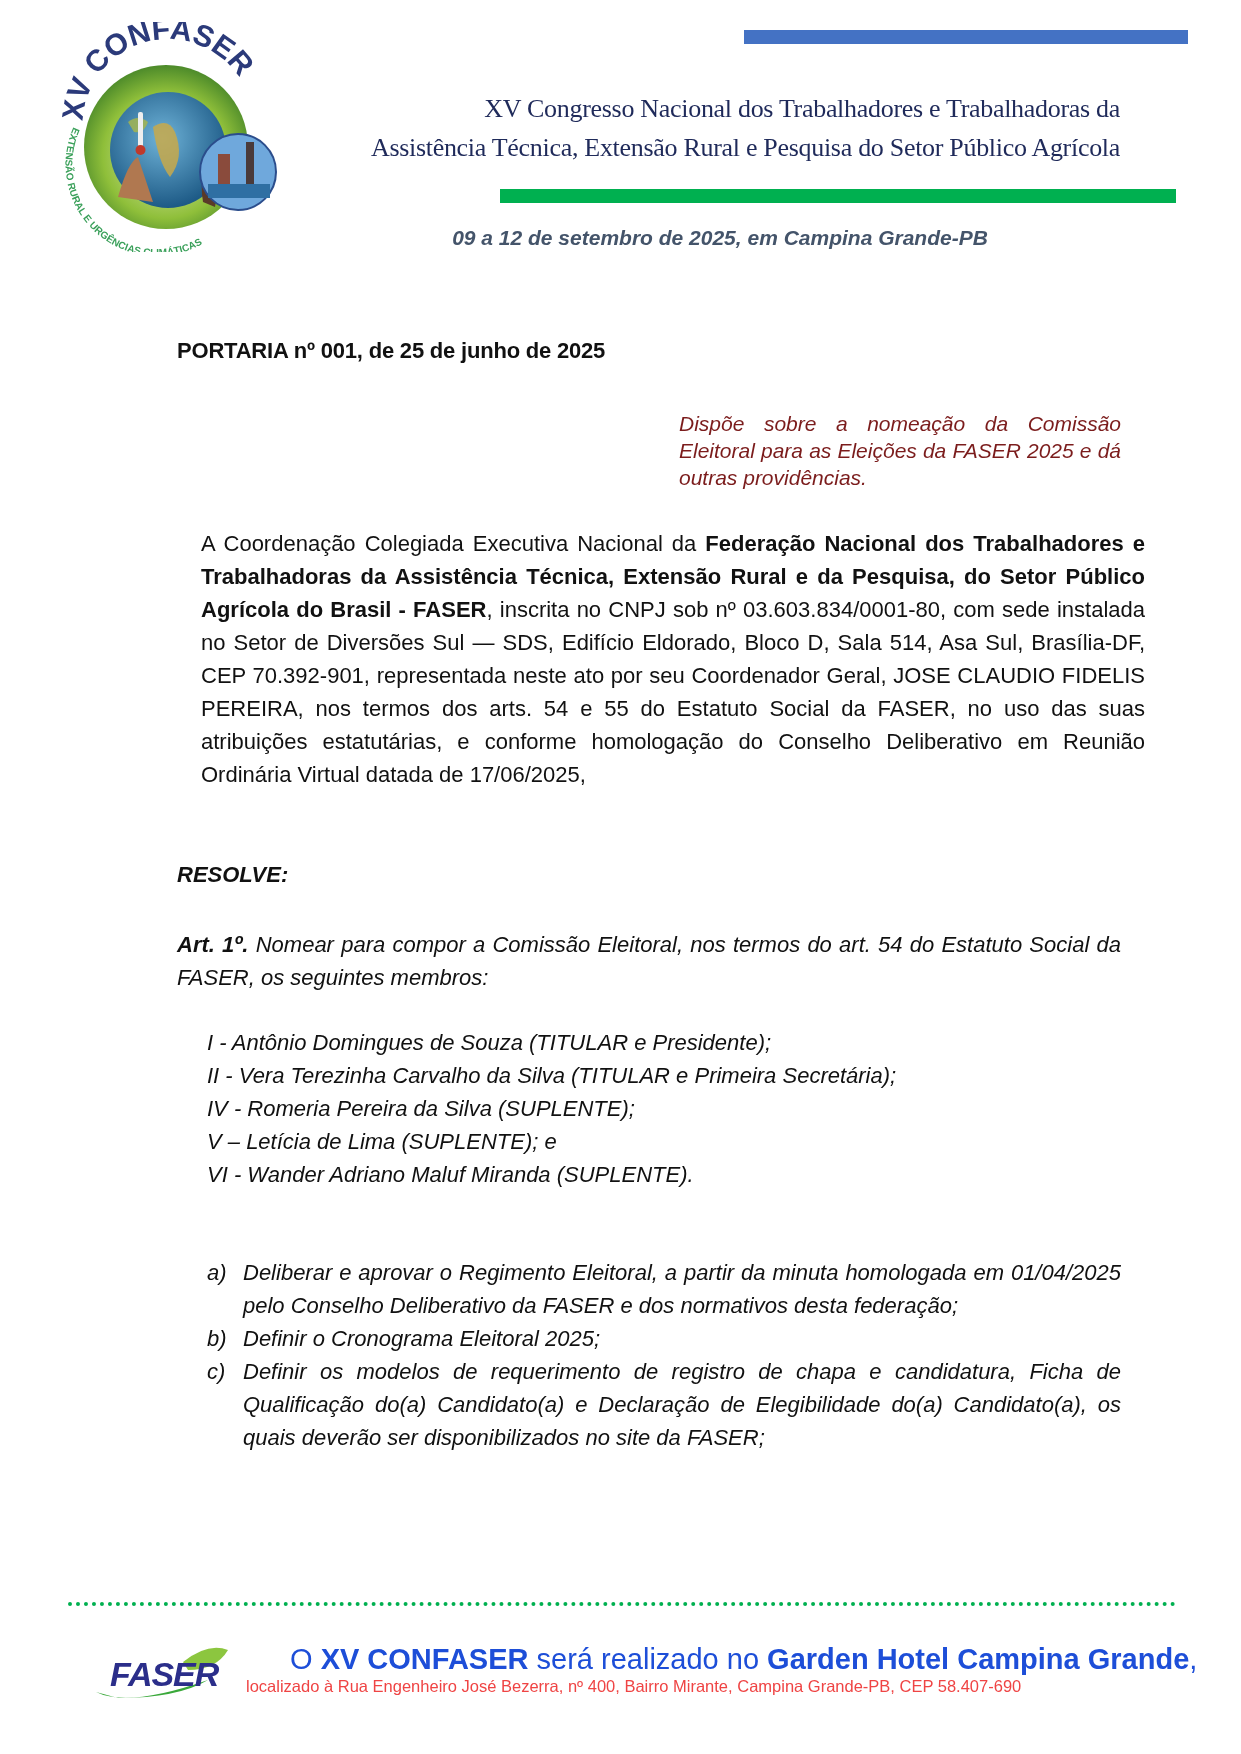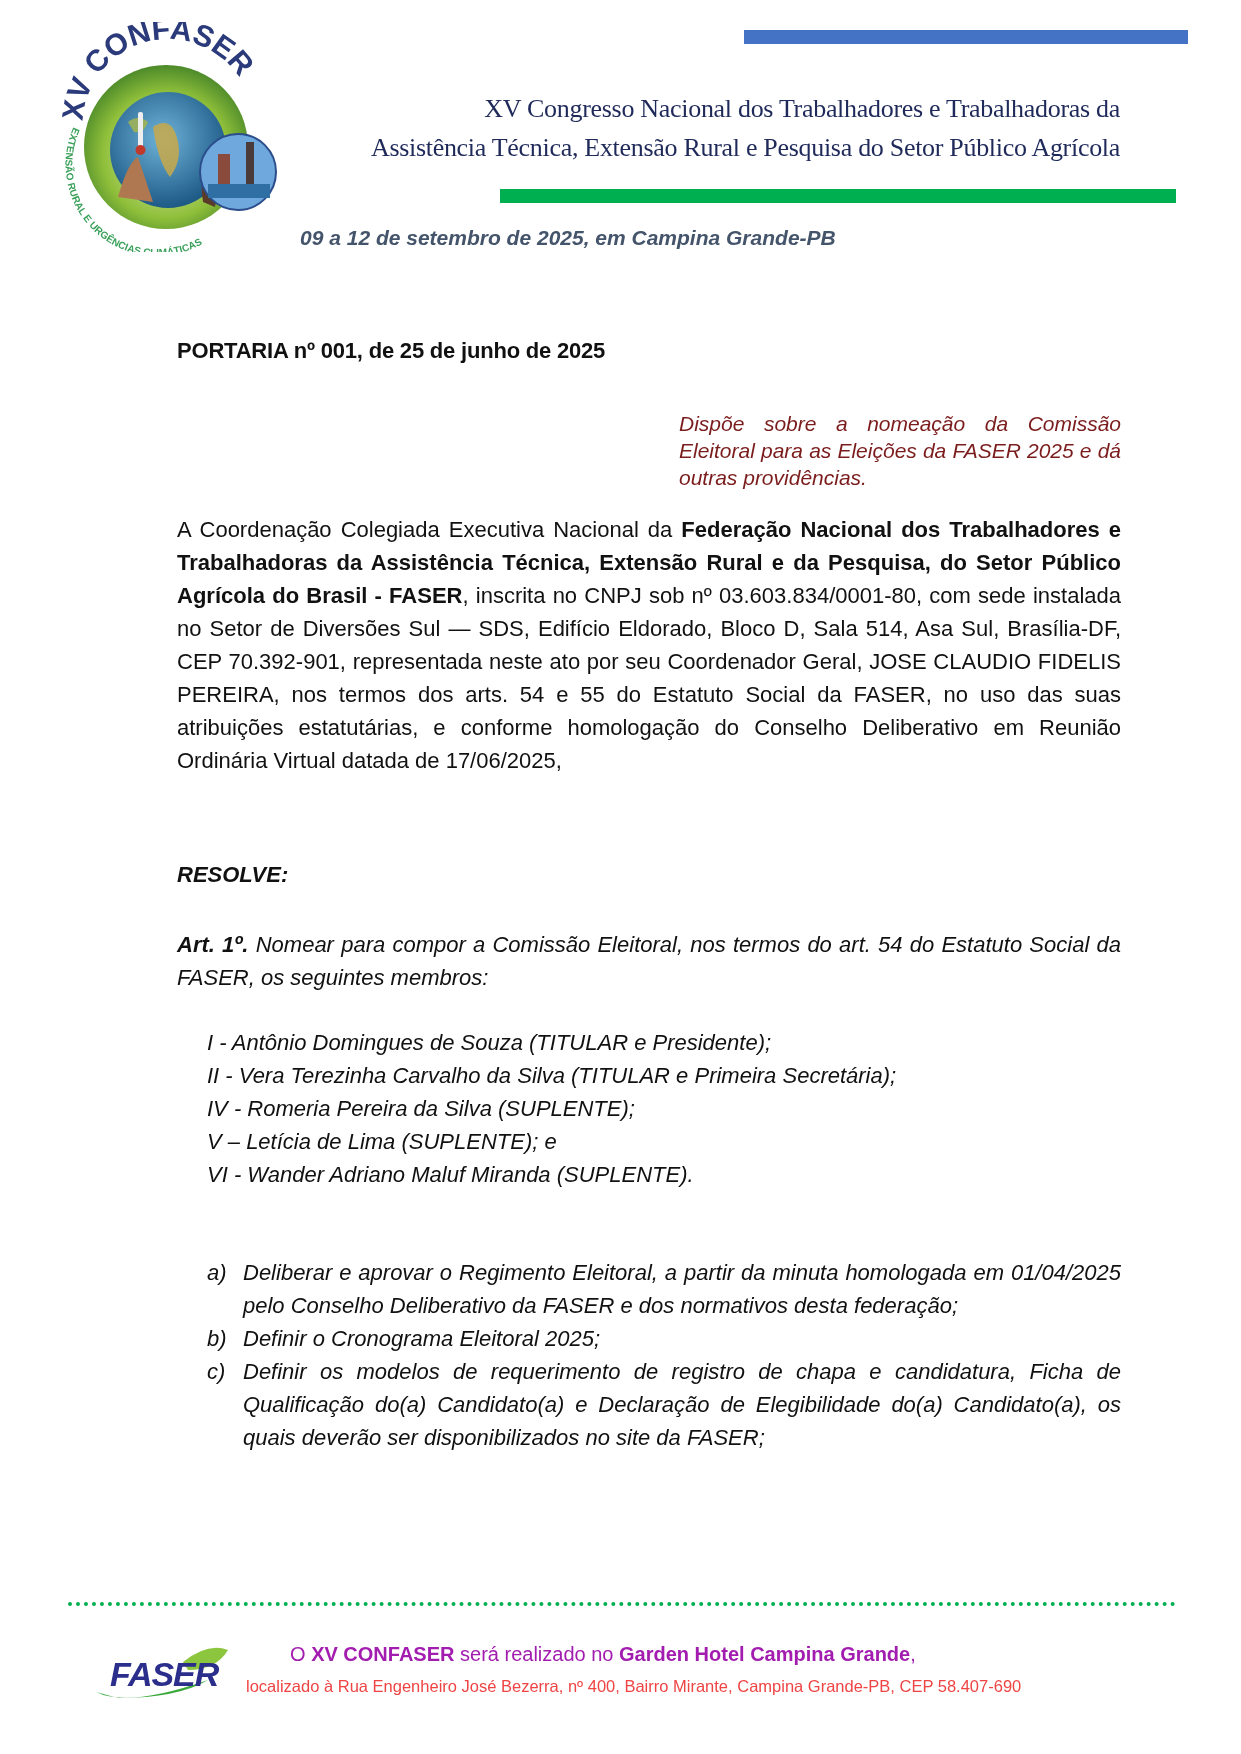--- a/index.html
+++ b/index.html
@@ -4,36 +4,36 @@
 <style>
   html, body { margin:0; padding:0; background:#fff; }
   body { width:1241px; height:1754px; position:relative; overflow:hidden; font-family:"Liberation Sans", sans-serif; color:#111; }
   .abs { position:absolute; }
   .bar-blue { left:744px; top:30px; width:444px; height:14px; background:#4472c4; }
   .bar-green { left:500px; top:189px; width:676px; height:14px; background:#00b050; }
   .logo { left:48px; top:22px; width:240px; height:230px; }
   .hdr-title { font-family:"Liberation Serif", serif; color:#1f2a5a; font-size:26px; text-align:left; right:121px; line-height:38px; letter-spacing:-0.3px; }
   .hdr-t1 { top:90px; }
   .hdr-t2 { top:129px; }
-  .hdr-date { left:300px; width:840px; top:226px; font-weight:bold; font-style:italic; font-size:21px; color:#44546a; }
+  .hdr-date { left:300px; width:840px; top:226px; text-align:center; font-weight:bold; font-style:italic; font-size:21px; color:#44546a; }
   .portaria { left:177px; top:338px; font-size:22px; font-weight:bold; letter-spacing:-0.2px; }
   .ementa { left:679px; top:410px; width:442px; font-size:21px; font-style:italic; color:#7b1c1c; text-align:justify; line-height:27px; }
   .body { left:177px; width:944px; font-size:22px; line-height:33px; text-align:justify; }
-  .p1 { top:513px; }
+  .p1 { top:527px;margin-left:24px; }
   .resolve { left:177px; top:862px; font-size:22px; font-weight:bold; font-style:italic; }
   .art1 { top:928px; font-style:italic; }
   .members { left:207px; top:1026px; font-size:22px; font-style:italic; line-height:33px; }
   .par { left:207px; width:914px; top:1256px; font-size:22px; font-style:italic; line-height:33px; text-align:justify; }
   .alist { margin:0; padding:0; list-style:none; }
   .alist li { display:flex; }
   .alist .lbl { width:36px; flex:none; }
   .alist .txt { flex:1; text-align:justify; }
   .dots { left:68px; top:1602px; width:1108px; height:0; border-top:4px dotted #00b050; }
   .faser-logo { left:88px; top:1640px; width:150px; height:64px; }
-  .foot1 { left:290px; top:1643px; font-size:20px; color:#a21caf; }
+  .foot1 { left:290px; top:1643px; font-size:29px; color:#1d4ed8; }
   .foot2 { left:246px; top:1677px; font-size:16.5px; color:#ef4444; }
   b { font-weight:bold; }
 </style>
 </head>
 <body>
 
 <div class="abs bar-blue"></div>
 <div class="abs bar-green"></div>
 
 <svg class="abs logo" viewBox="0 0 240 230">

